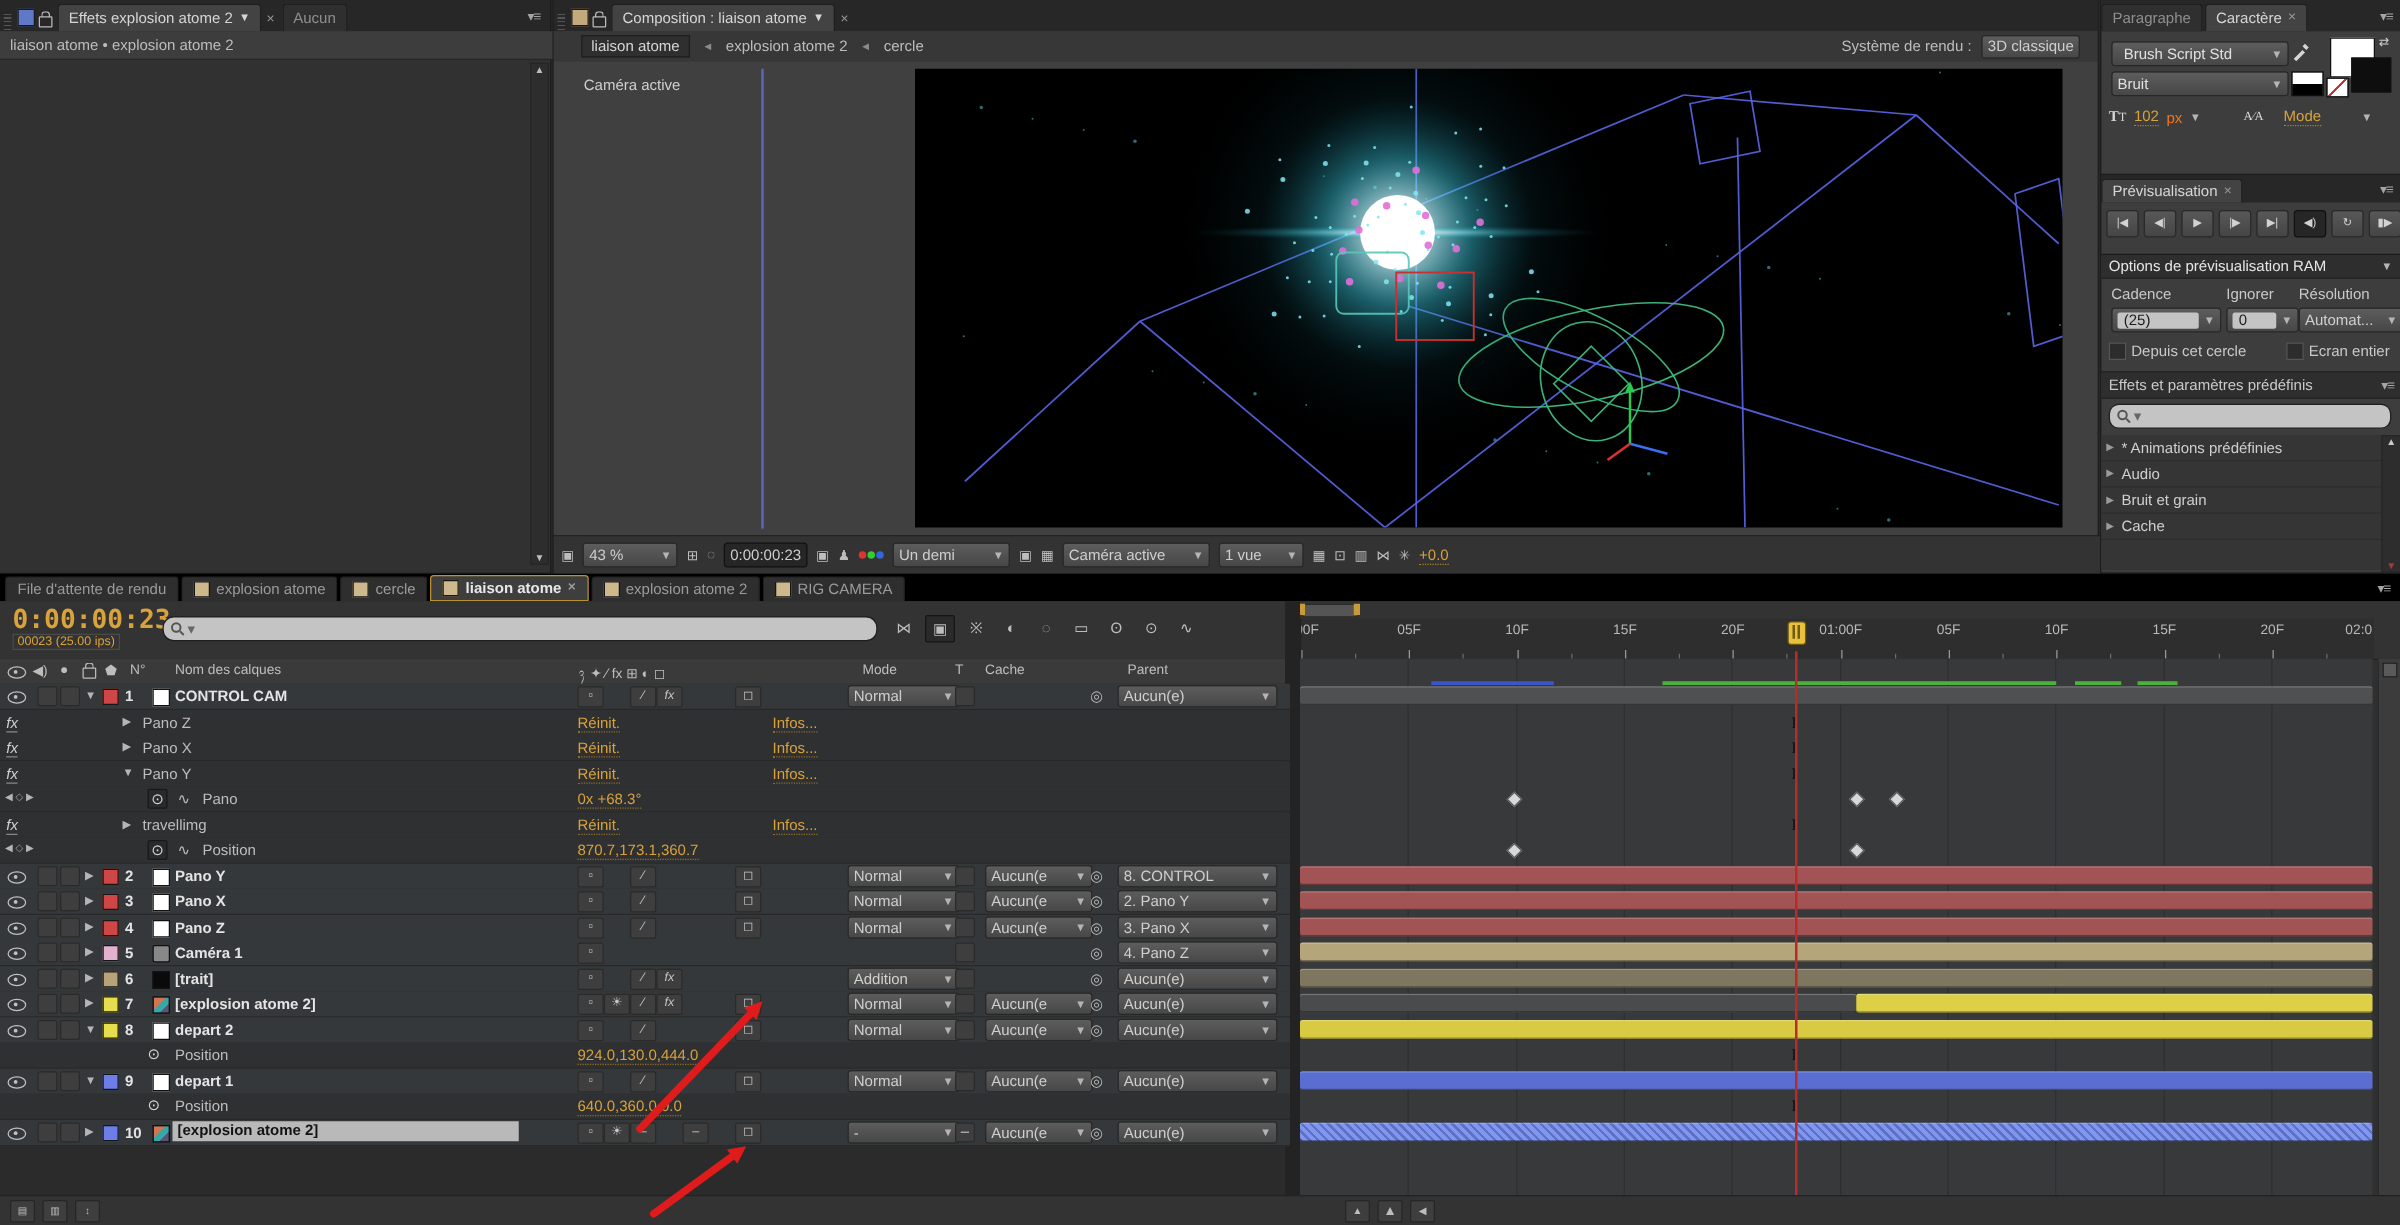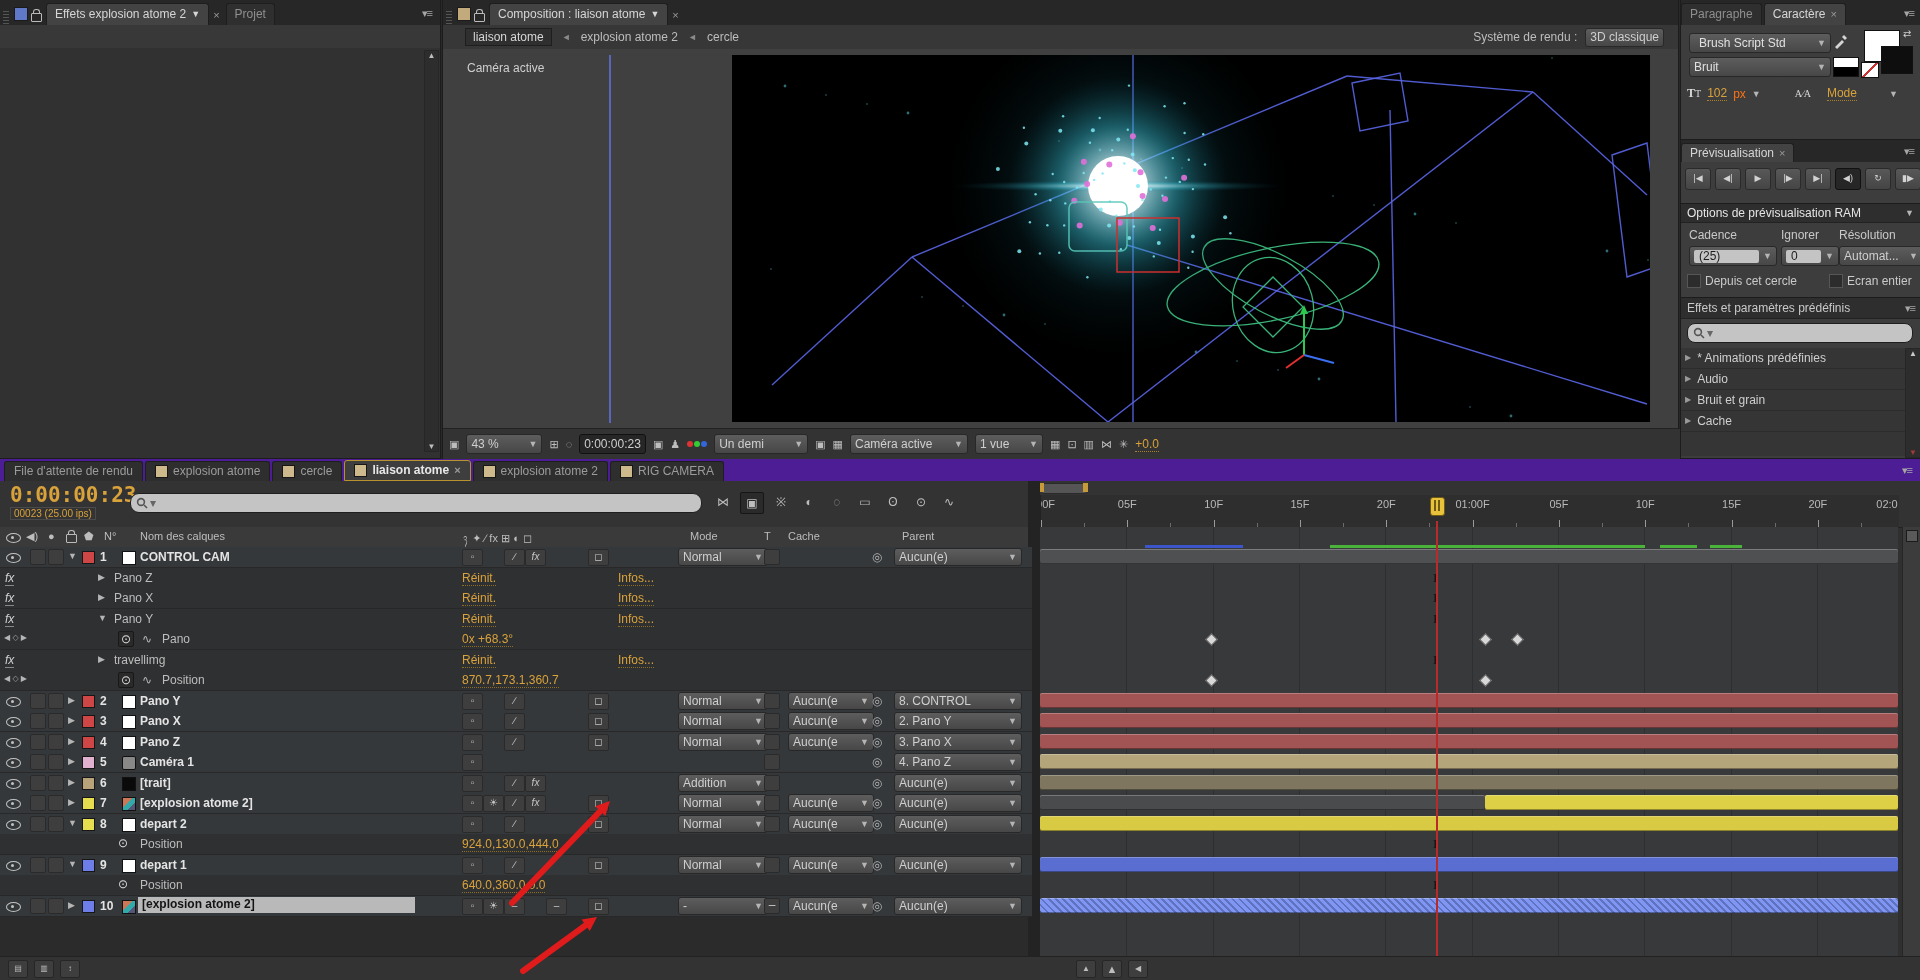--- a/index.html
+++ b/index.html
@@ -62,24 +62,25 @@
     <div class="tabstrip">
       <span class="grip"></span>
       <span class="sq" style="background:#5f79c8;margin:0 3px 4px 2px"></span>
       <span class="lock" style="margin:0 4px 3px 0"></span>
       <div class="ptab active">
         <span>Effets explosion atome 2</span>
         <span class="arr" style="font-size:9px">▼</span>
       </div>
       <span class="close-x" style="margin:0 6px 4px 2px">×</span>
       <div class="ptab">
-          <span>Projet</span>
+          <span>Aucun</span>
         </div>
       <span class="menu-ic" style="margin:0 8px 5px auto">▾≡</span>
     </div>
+    <div class="abs" style="left:0;top:25px;width:440px;height:22px;background:#3d3d3d;border-bottom:1px solid #262626;line-height:22px;padding-left:8px;color:#bdbdbd"><span>liaison atome • explosion atome 2</span></div>
     <div class="abs" style="left:0;top:48px;width:440px;height:410px;background:#313131"></div>
     <div class="scrl" style="left:424px;top:50px;width:13px;height:400px;background:#2d2d2d">
       <div class="toolbtn" style="font-size:8px">▲</div>
       <div class="toolbtn" style="position:absolute;bottom:0;width:100%;font-size:8px">▼</div>
     </div>
   </div>
 
   <div class="panel" style="left:443px;top:0;width:1235px;height:458px;background:#3d3d3d">
     <div class="tabstrip">
       <span class="grip"></span>
@@ -397,21 +398,21 @@
           <span style="font-size: 8px; color: rgb(154, 154, 154); margin: 0px 6px 0px 4px;">▶</span>
           <span>Cache</span>
         </div>
       </div>
     <div class="scrl" style="left:224px;top:50px;width:14px;height:108px;background:#2d2d2d">
       <div class="toolbtn" style="font-size:8px;color:#c9c9c9">▲</div>
       <div class="toolbtn" style="position:absolute;bottom:0;width:100%;font-size:8px;color:#a33b3b">▼</div>
     </div>
   </div>
 
-  <div class="abs" id="tabsbar" style="left:0;top:459px;width:1920px;height:22px;background:#4c1d95;display:flex;align-items:flex-end;border-bottom:1px solid #1a1a1a">
+  <div class="abs" id="tabsbar" style="left:0;top:459px;width:1920px;height:22px;background:#000000;display:flex;align-items:flex-end;border-bottom:1px solid #1a1a1a">
   <div class="rtab" style="margin-left: 4px;">
         <span>File d'attente de rendu</span>
       </div>
       <div class="rtab">
         <span class="compic"></span>
         <span>explosion atome</span>
       </div>
       <div class="rtab">
         <span class="compic"></span>
         <span>cercle</span>

